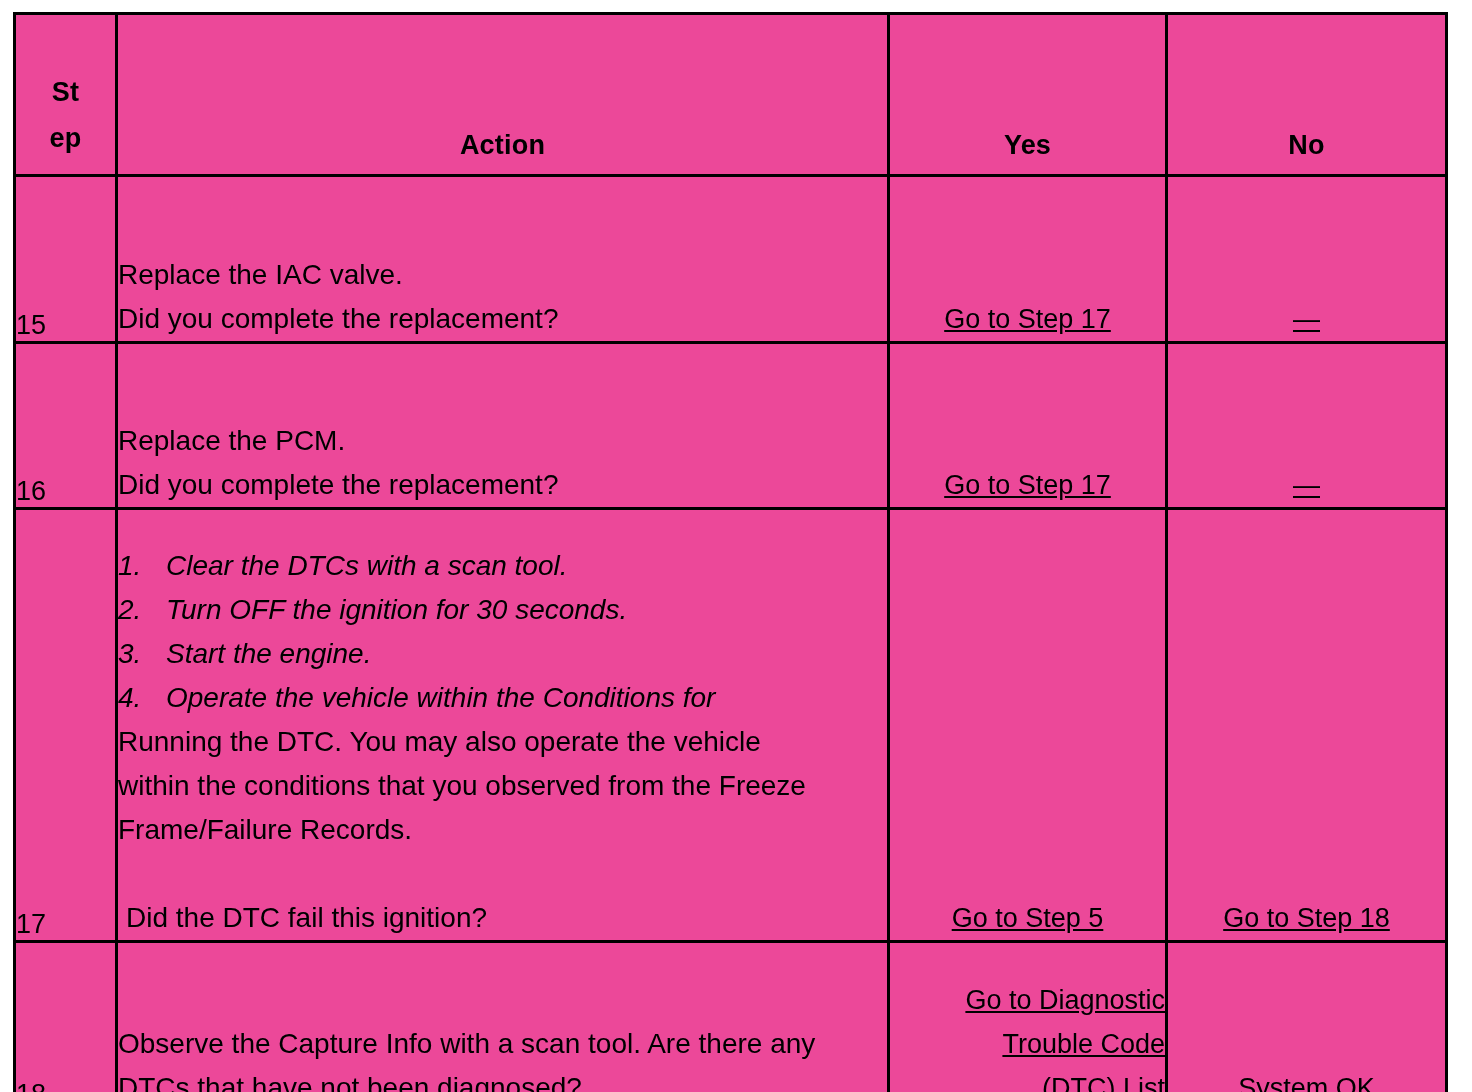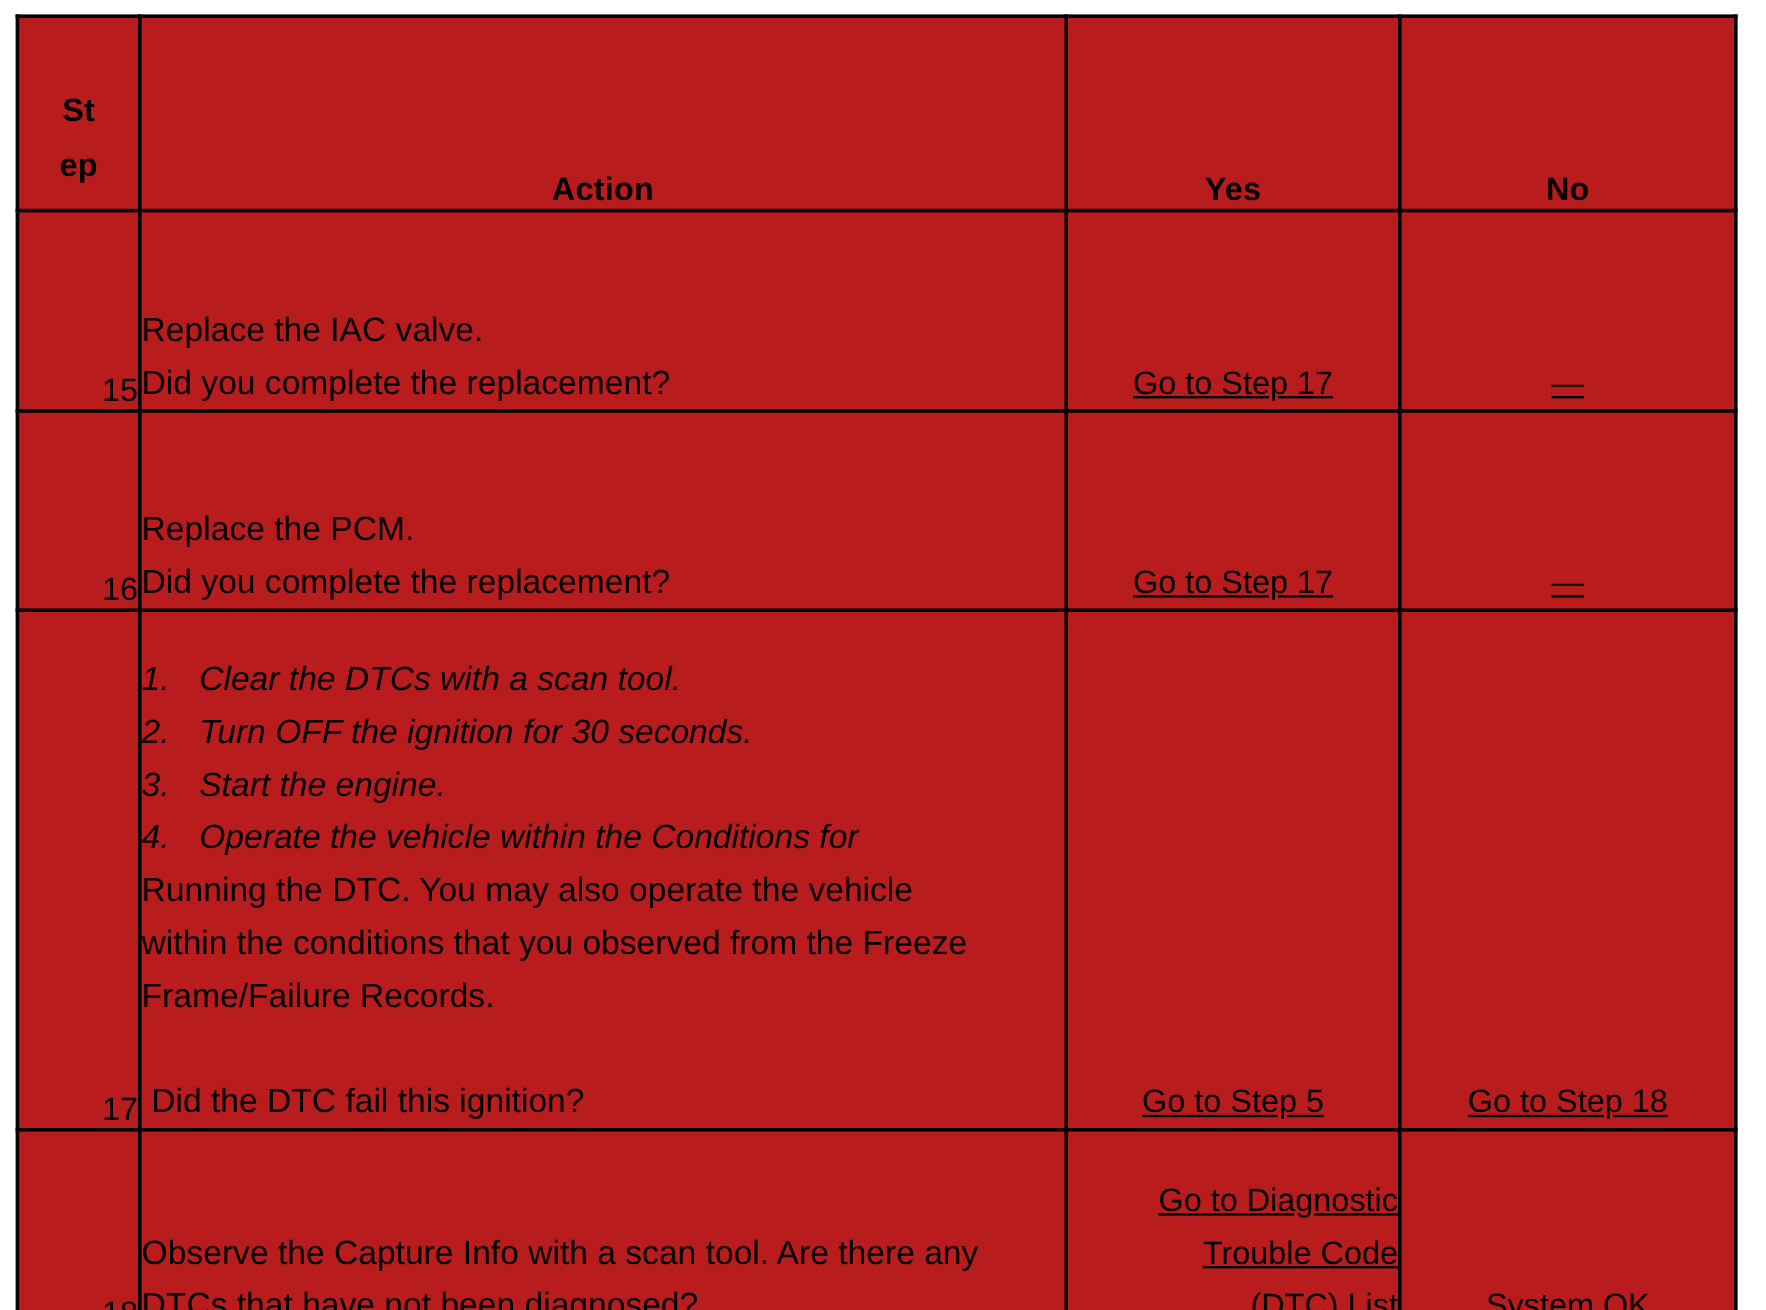--- a/index.html
+++ b/index.html
@@ -29,49 +29,50 @@
     top: 12px;
     width: 1432px;
     border-collapse: collapse;
     table-layout: fixed;
   }
 
   table.dtc-table td,
   table.dtc-table th {
     border: 3px solid #000000;
     padding: 0;
-    background: #b91c1c;
+    background: #ec4899;
     vertical-align: bottom;
     font-weight: normal;
   }
 
   
   col.c-step   { width: 102px; }
   col.c-action { width: 772px; }
   col.c-yes    { width: 278px; }
   col.c-no     { width: 280px; }
 
   
   tr.header-row td {
     height: 146px;
     font-weight: bold;
     font-size: 27px;
     text-align: center;
     vertical-align: bottom;
+    padding-bottom: 13px;
     letter-spacing: 0.2px;
   }
   .hdr-step {
     line-height: 46px;
     padding-bottom: 13px !important;
   }
   .hdr-step .hl { display: block; }
 
   
   .step-cell {
-    text-align: right;
+    text-align: left;
     vertical-align: middle;
     font-size: 27px;
   }
   .action-cell {
     vertical-align: top;
     text-align: left;
     font-size: 28px;
     line-height: 44px;
     padding: 18px 10px 8px 20px;
   }

